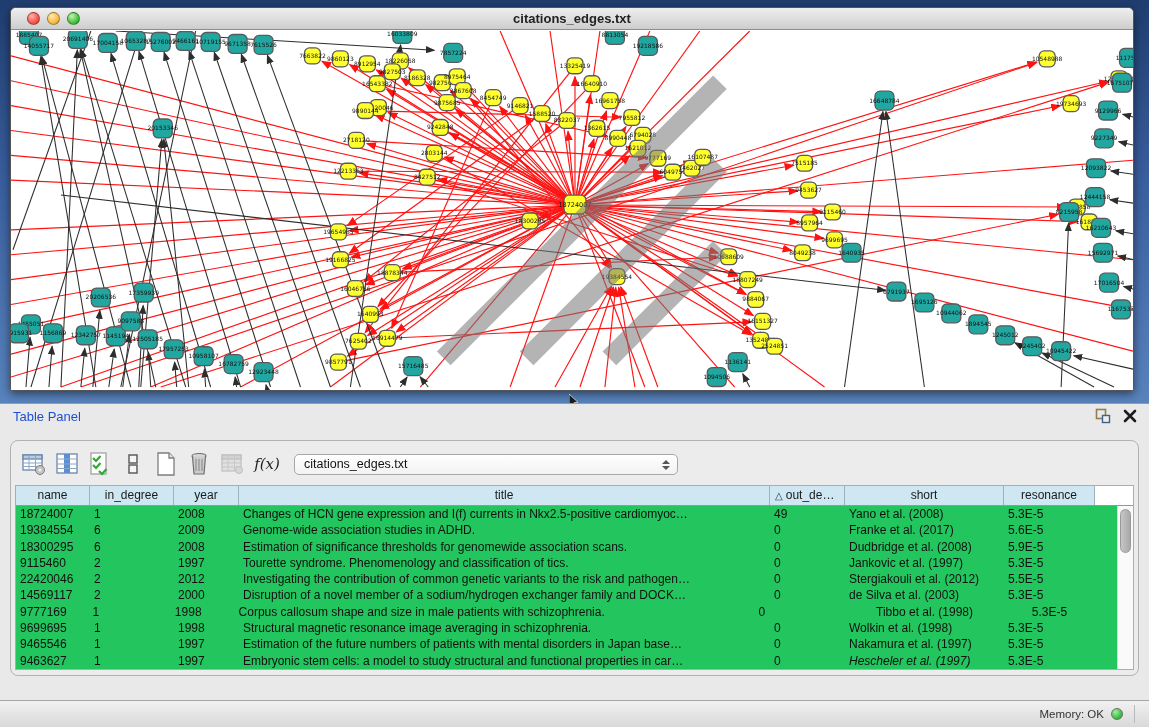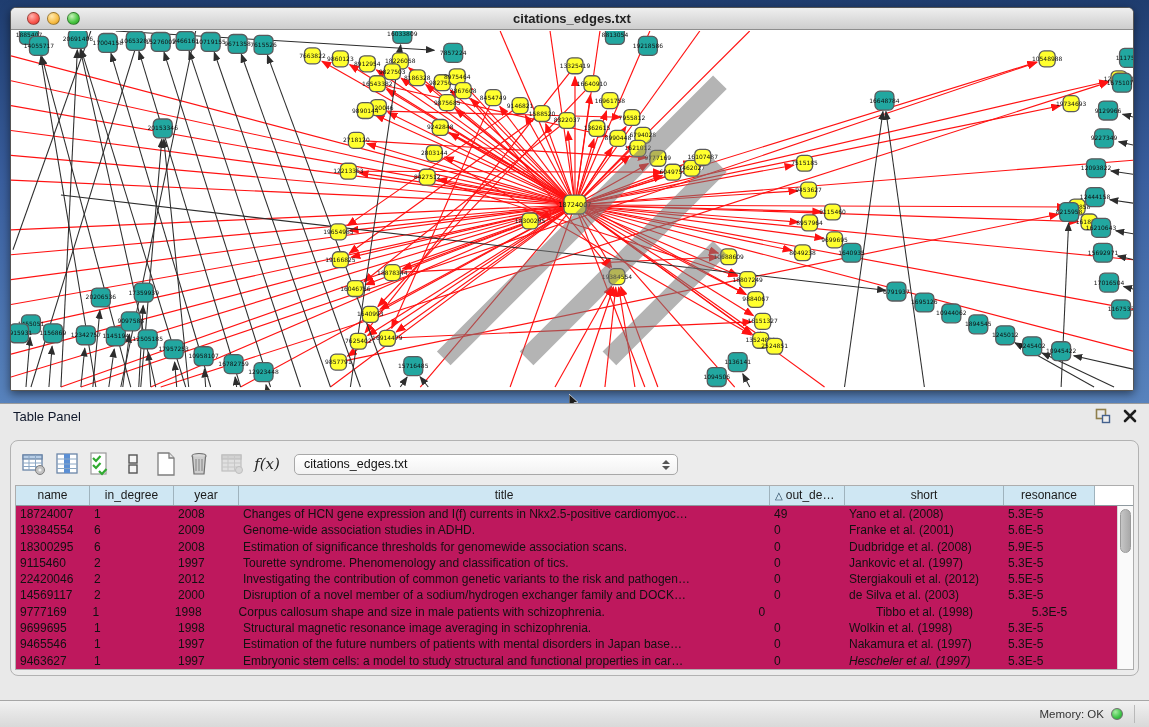--- a/index.html
+++ b/index.html
@@ -23,42 +23,42 @@
   .light.green { background:radial-gradient(circle at 35% 30%, #c7f2b8, #46c43f 60%, #2d9129); }
   .canvas { position:absolute; left:0; top:23px; right:0; bottom:0; background:#fff; }
   .canvas svg { display:block; width:100%; height:100%; }
   .resize-grip { position:absolute; right:4px; bottom:4px; width:26px; height:26px; opacity:.55; }
   .cursor-arrow { position:absolute; left:569px; top:394px; }
 
   
   .table-panel { position:absolute; left:0; top:403px; width:1149px; height:297px;
     background:#e9e9e9; border-top:1px solid #9b9b9b; }
   .panel-header { height:25px; position:relative; }
-  .panel-header .ptitle { position:absolute; left:13px; top:5px; font-size:13px; color:#0f172a; }
+  .panel-header .ptitle { position:absolute; left:13px; top:5px; font-size:13px; color:#1d4ed8; }
   .panel-header .hicons { position:absolute; right:12px; top:4px; display:flex; gap:12px; align-items:center; }
   .group { position:absolute; left:10px; top:36px; width:1129px; height:236px;
     border:1px solid #b2b2b2; border-radius:8px; background:#ececec; }
   .toolbar { position:absolute; left:8px; top:6px; right:8px; height:34px;
     display:flex; align-items:center; }
   .tbtn { width:30px; height:30px; display:flex; align-items:center; justify-content:center;
     margin-right:3px; }
   .fx { font-family:"DejaVu Serif", serif; font-style:italic; font-size:15px; color:#222;
     width:34px; text-align:center; }
   .combo { width:384px; height:21px; margin-left:10px; background:linear-gradient(#ffffff,#f2f2f2);
     border:1px solid #a8a8a8; border-radius:5px; position:relative;
     font-size:12.5px; color:#111; line-height:19px; padding-left:9px; }
   .combo .steppers { position:absolute; right:7px; top:2px; width:9px; height:16px;
     display:flex; flex-direction:column; align-items:center; justify-content:center; gap:2px; }
   .combo .steppers span { width:0; height:0; border-left:4px solid transparent;
     border-right:4px solid transparent; }
   .step-up { border-bottom:4px solid #555; }
   .step-down { border-top:4px solid #555; }
 
   .tablewrap { position:absolute; left:4px; top:44px; right:4px; bottom:5px;
-    background:#be185d; border:1px solid #adadad; overflow:hidden; }
+    background:#22c55e; border:1px solid #adadad; overflow:hidden; }
   .thead { display:flex; height:20px; background:#cfe7f3; border-bottom:1px solid #8f9aa0; }
   .th { font-size:12px; color:#1a1a1a; text-align:center; line-height:19px;
     border-right:1px solid #9fb3bd; overflow:hidden; white-space:nowrap; }
   .th .sorttri { font-size:10px; color:#17364f; margin-right:3px; }
   .th.filler { background:#fff; border-right:none; }
   .tbody { position:absolute; left:0; top:20px; right:16px; bottom:0; overflow:hidden; }
   .tr { display:flex; height:16.3px; }
   .td { font-size:12px; color:#111; line-height:16px; padding-left:4px;
     overflow:hidden; white-space:nowrap; }
   .vscroll { position:absolute; right:0; top:20px; bottom:0; width:16px;
@@ -611,21 +611,21 @@
             <div class="td" style="width: 75px;">49</div>
             <div class="td" style="width: 159px;">Yano et al. (2008)</div>
             <div class="td" style="width: 91px;">5.3E-5</div>
           </div>
           <div class="tr">
             <div class="td" style="width: 74px;">19384554</div>
             <div class="td" style="width: 84px;">6</div>
             <div class="td" style="width: 65px;">2009</div>
             <div class="td" style="width: 531px;">Genome-wide association studies in ADHD.</div>
             <div class="td" style="width: 75px;">0</div>
-            <div class="td" style="width: 159px;">Franke et al. (2001)</div>
+            <div class="td" style="width: 159px;">Franke et al. (2017)</div>
             <div class="td" style="width: 91px;">5.6E-5</div>
           </div>
           <div class="tr">
             <div class="td" style="width: 74px;">18300295</div>
             <div class="td" style="width: 84px;">6</div>
             <div class="td" style="width: 65px;">2008</div>
             <div class="td" style="width: 531px;">Estimation of significance thresholds for genomewide association scans.</div>
             <div class="td" style="width: 75px;">0</div>
             <div class="td" style="width: 159px;">Dudbridge et al. (2008)</div>
             <div class="td" style="width: 91px;">5.9E-5</div>

